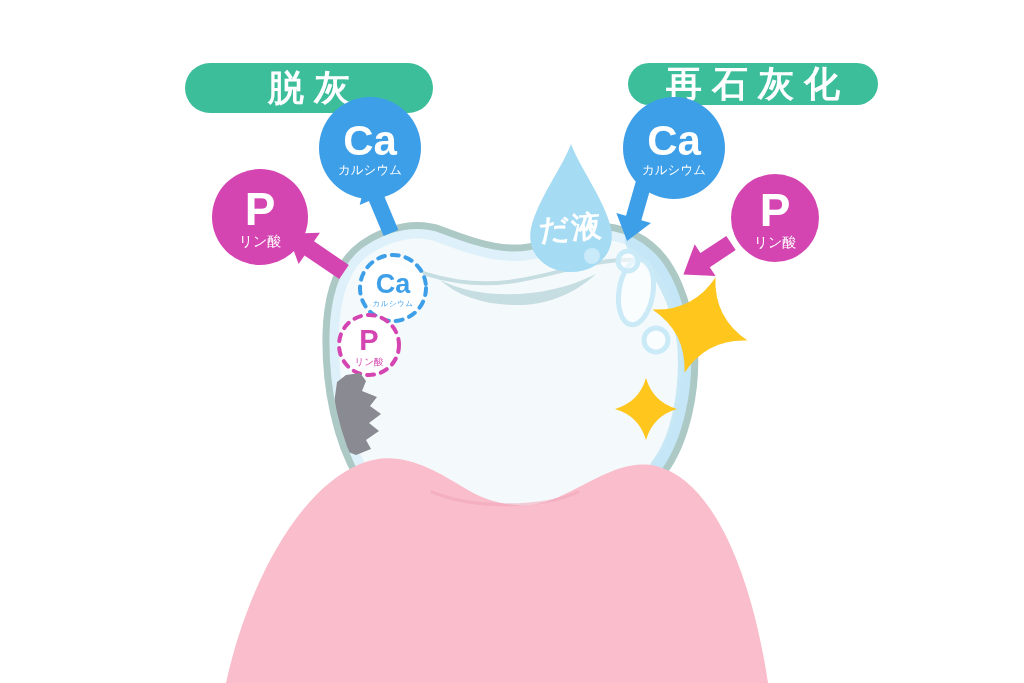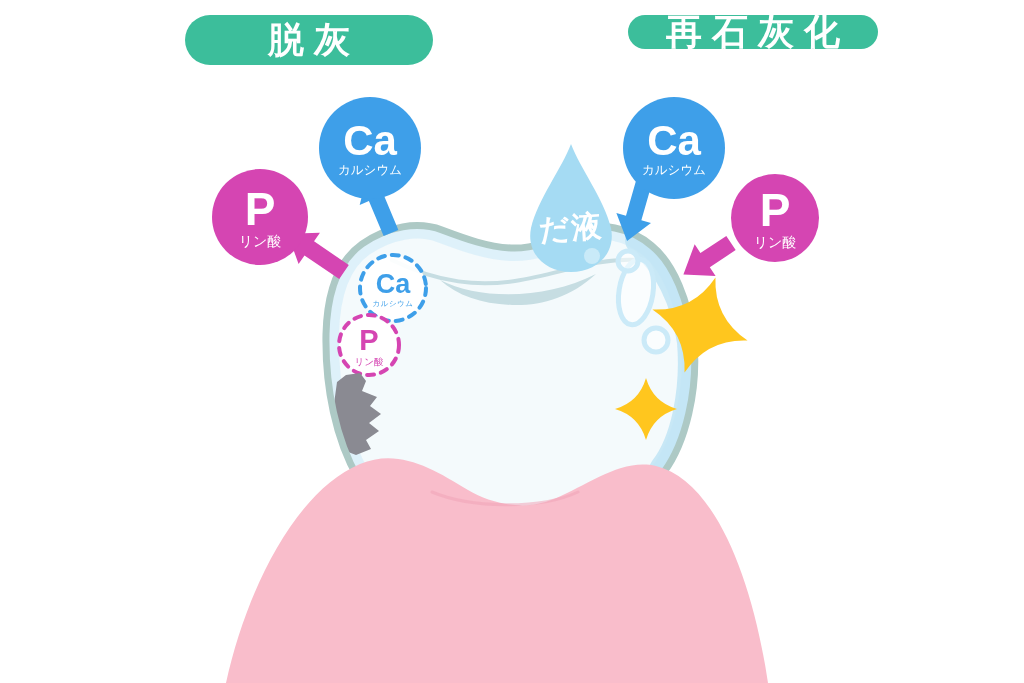--- a/index.html
+++ b/index.html
@@ -28,23 +28,24 @@
   .sparkle      {fill:var(--sparkle-yellow,#FFC61E);}
   .gum          {fill:var(--gum-pink,#F9BDCB);}
   .gum-shadow   {fill:none;stroke:#F0A4B8;stroke-width:3;stroke-linecap:round;opacity:.55;}
 
   
   .overlay{position:absolute;z-index:2;display:flex;align-items:center;justify-content:center;}
   .badge{
     background:var(--badge-green,#3CBE9B);border-radius:25px;
     color:#fff;font-weight:bold;font-size:36px;letter-spacing:10px;
     padding-left:10px; 
+    margin-top:48px;
   }
   .badge-left{left:185px;top:15px;width:238px;height:50px;}
-  .badge-right{left:628px;top:15px;width:240px;height:34px;}
+  .badge-right{left:628px;top:15px;width:240px;height:42px;}
 
   .mineral-circle{
     border-radius:50%;color:#fff;flex-direction:column;line-height:1;
   }
   .mineral-circle .symbol{font-weight:bold;}
   .mineral-circle .name{margin-top:2px;}
   .ca-circle{background:var(--calcium-blue,#3E9FE9);width:102px;height:102px;}
   .p-circle {background:var(--phosphate-magenta,#D545B2);width:96px;height:96px;}
   .ca-circle .symbol{font-size:42px;}
   .ca-circle .name{font-size:12.5px;}

